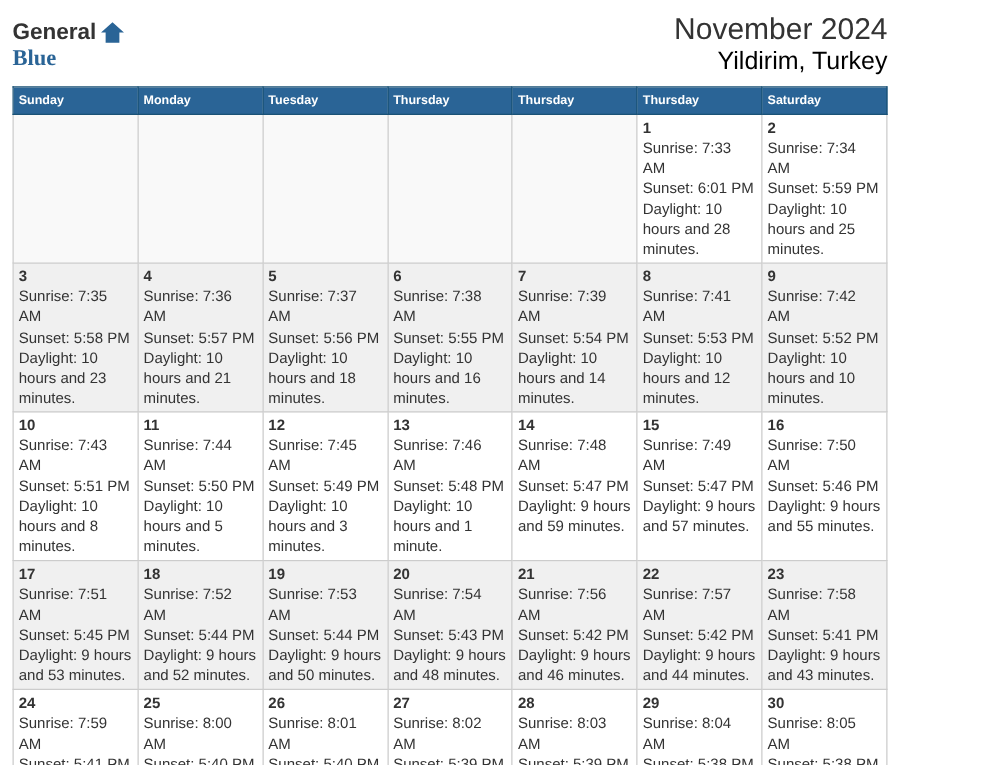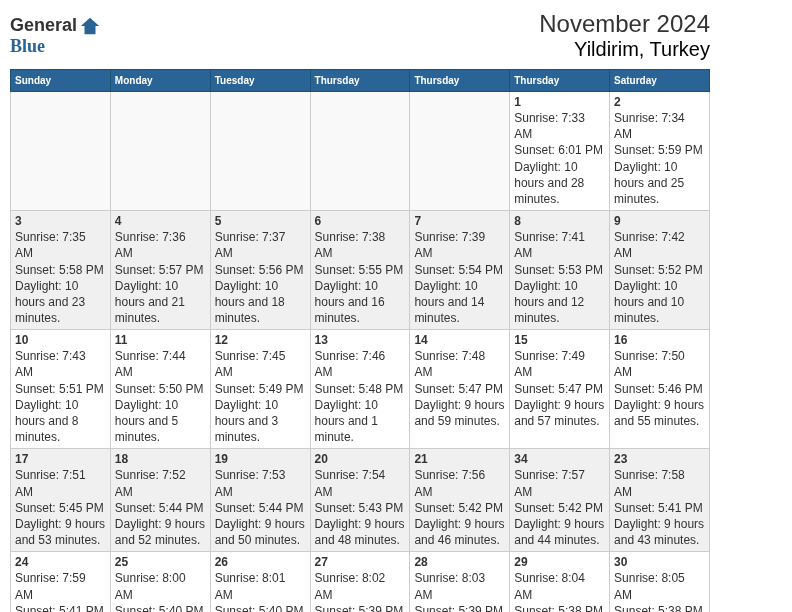--- a/index.html
+++ b/index.html
@@ -173,21 +173,21 @@
           </td>
           <td class="shaded">
             <span class="day-num">20</span>
             <div class="day-info">Sunrise: 7:54 AM<br>Sunset: 5:43 PM<br>Daylight: 9 hours and 48 minutes.</div>
           </td>
           <td class="shaded">
             <span class="day-num">21</span>
             <div class="day-info">Sunrise: 7:56 AM<br>Sunset: 5:42 PM<br>Daylight: 9 hours and 46 minutes.</div>
           </td>
           <td class="shaded">
-            <span class="day-num">34</span>
+            <span class="day-num">22</span>
             <div class="day-info">Sunrise: 7:57 AM<br>Sunset: 5:42 PM<br>Daylight: 9 hours and 44 minutes.</div>
           </td>
           <td class="shaded">
             <span class="day-num">23</span>
             <div class="day-info">Sunrise: 7:58 AM<br>Sunset: 5:41 PM<br>Daylight: 9 hours and 43 minutes.</div>
           </td>
         </tr>
         <tr>
           <td>
             <span class="day-num">24</span>

